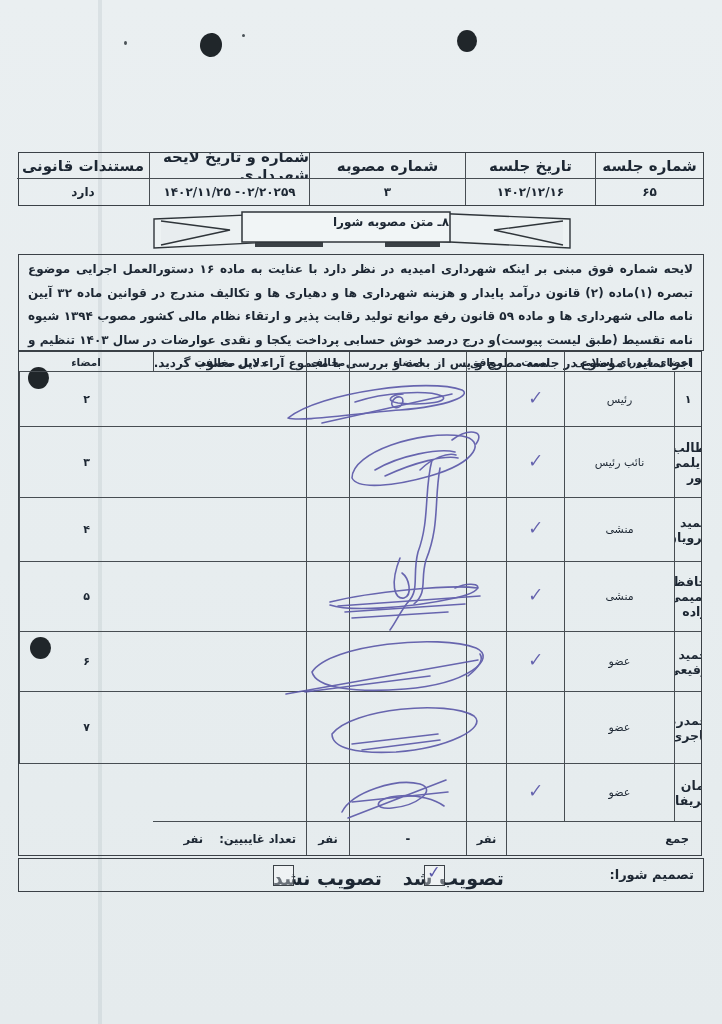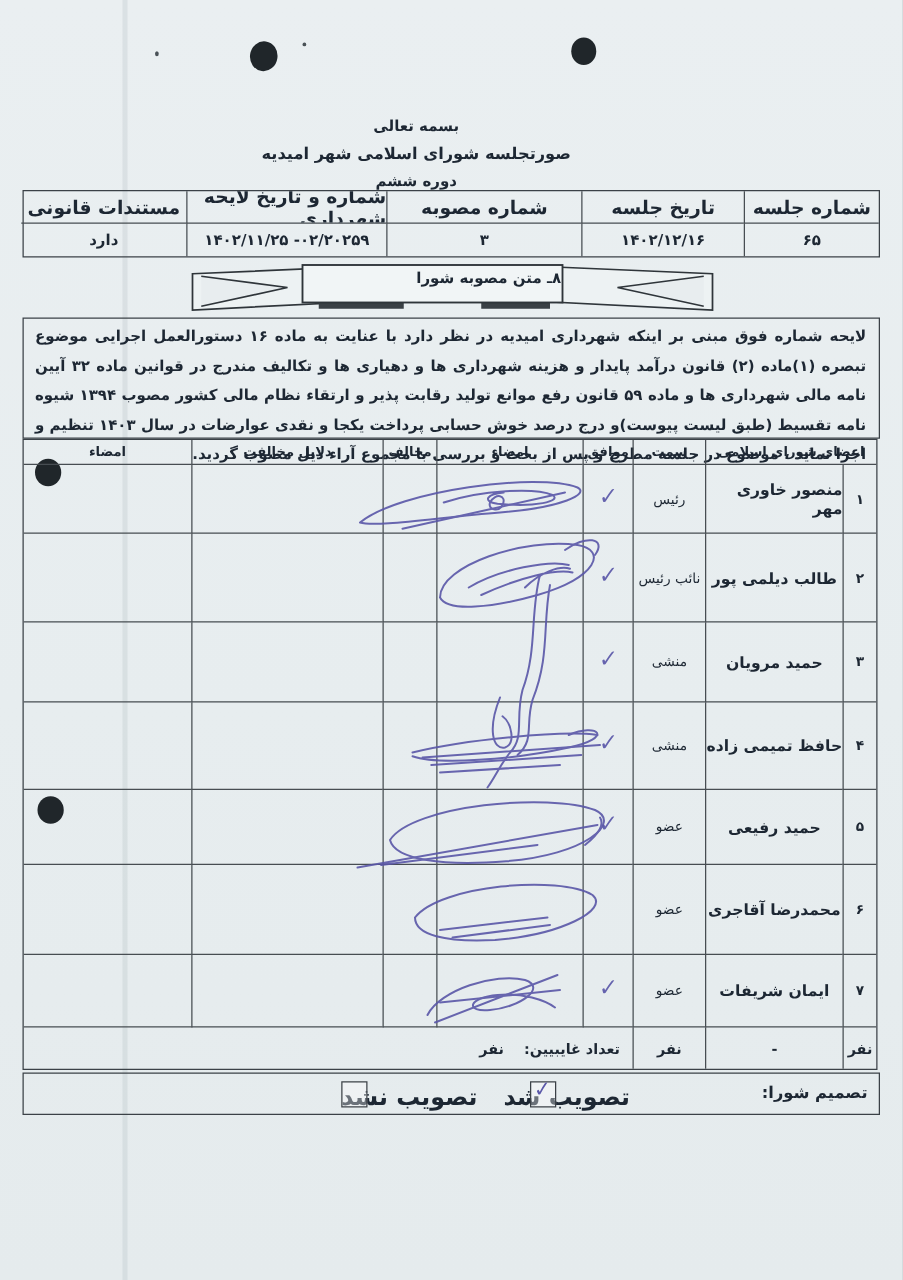--- a/index.html
+++ b/index.html
@@ -80,25 +80,20 @@
 
   <div class="fold" style="left:98px;"></div>
 
   <div class="blob" style="left:200px; top:33px; width:22px; height:24px; transform:rotate(8deg);"></div>
   <div class="blob" style="left:457px; top:30px; width:20px; height:22px;"></div>
   <div class="speck" style="left:124px; top:41px; width:3px; height:4px;"></div>
   <div class="speck" style="left:242px; top:34px; width:3px; height:3px;"></div>
   <div class="blob" style="left:28px; top:367px; width:21px; height:22px;"></div>
   <div class="blob" style="left:30px; top:637px; width:21px; height:22px;"></div>
 
-  <div class="doc-head">
-    <div class="l1">بسمه تعالی</div>
-    <div class="l2">صورتجلسه شورای اسلامی شهر امیدیه</div>
-    <div class="l3">دوره ششم</div>
-  </div>
 
   <div class="grid" id="info-table">
     <div class="c hd">شماره جلسه</div>
     <div class="c hd">تاریخ جلسه</div>
     <div class="c hd">شماره مصوبه</div>
     <div class="c hd">شماره و تاریخ لایحه شهرداری</div>
     <div class="c hd lastcol">مستندات قانونی</div>
 
     <div class="c vl lastrow">۶۵</div>
     <div class="c vl lastrow ltr">۱۴۰۲/۱۲/۱۶</div>
@@ -128,21 +123,20 @@
 
     <div class="c hd span2">اعضای شورای اسلامی</div>
     <div class="c hd">سمت</div>
     <div class="c hd">موافق</div>
     <div class="c hd">امضاء</div>
     <div class="c hd">مخالف</div>
     <div class="c hd">دلایل مخالفت</div>
     <div class="c hd lastcol">امضاء</div>
 
     <div class="c num">۱</div>
-    <div class="c name">منصور خاوری مهر</div>
     <div class="c pos">رئیس</div>
     <div class="c">
         <span class="check">✓</span>
       </div>
     <div class="c"></div>
     <div class="c"></div>
     <div class="c"></div>
     <div class="c lastcol"></div>
 
     <div class="c num">۲</div>
@@ -204,20 +198,21 @@
     <div class="c name">ایمان شریفات</div>
     <div class="c pos">عضو</div>
     <div class="c">
         <span class="check">✓</span>
       </div>
     <div class="c"></div>
     <div class="c"></div>
     <div class="c"></div>
     <div class="c lastcol"></div>
 
+    <div class="c span3 totals-label sum-cell lastrow">جمع</div>
     <div class="c totals-label lastrow">نفر</div>
     <div class="c totals-label lastrow">-</div>
     <div class="c totals-label lastrow">نفر</div>
     <div class="c span2 totals-label abs-cell lastrow lastcol">
       <span>تعداد غایبیین:</span>
       <span>نفر</span>
     </div>
   </div>
 
   <div class="decision">

